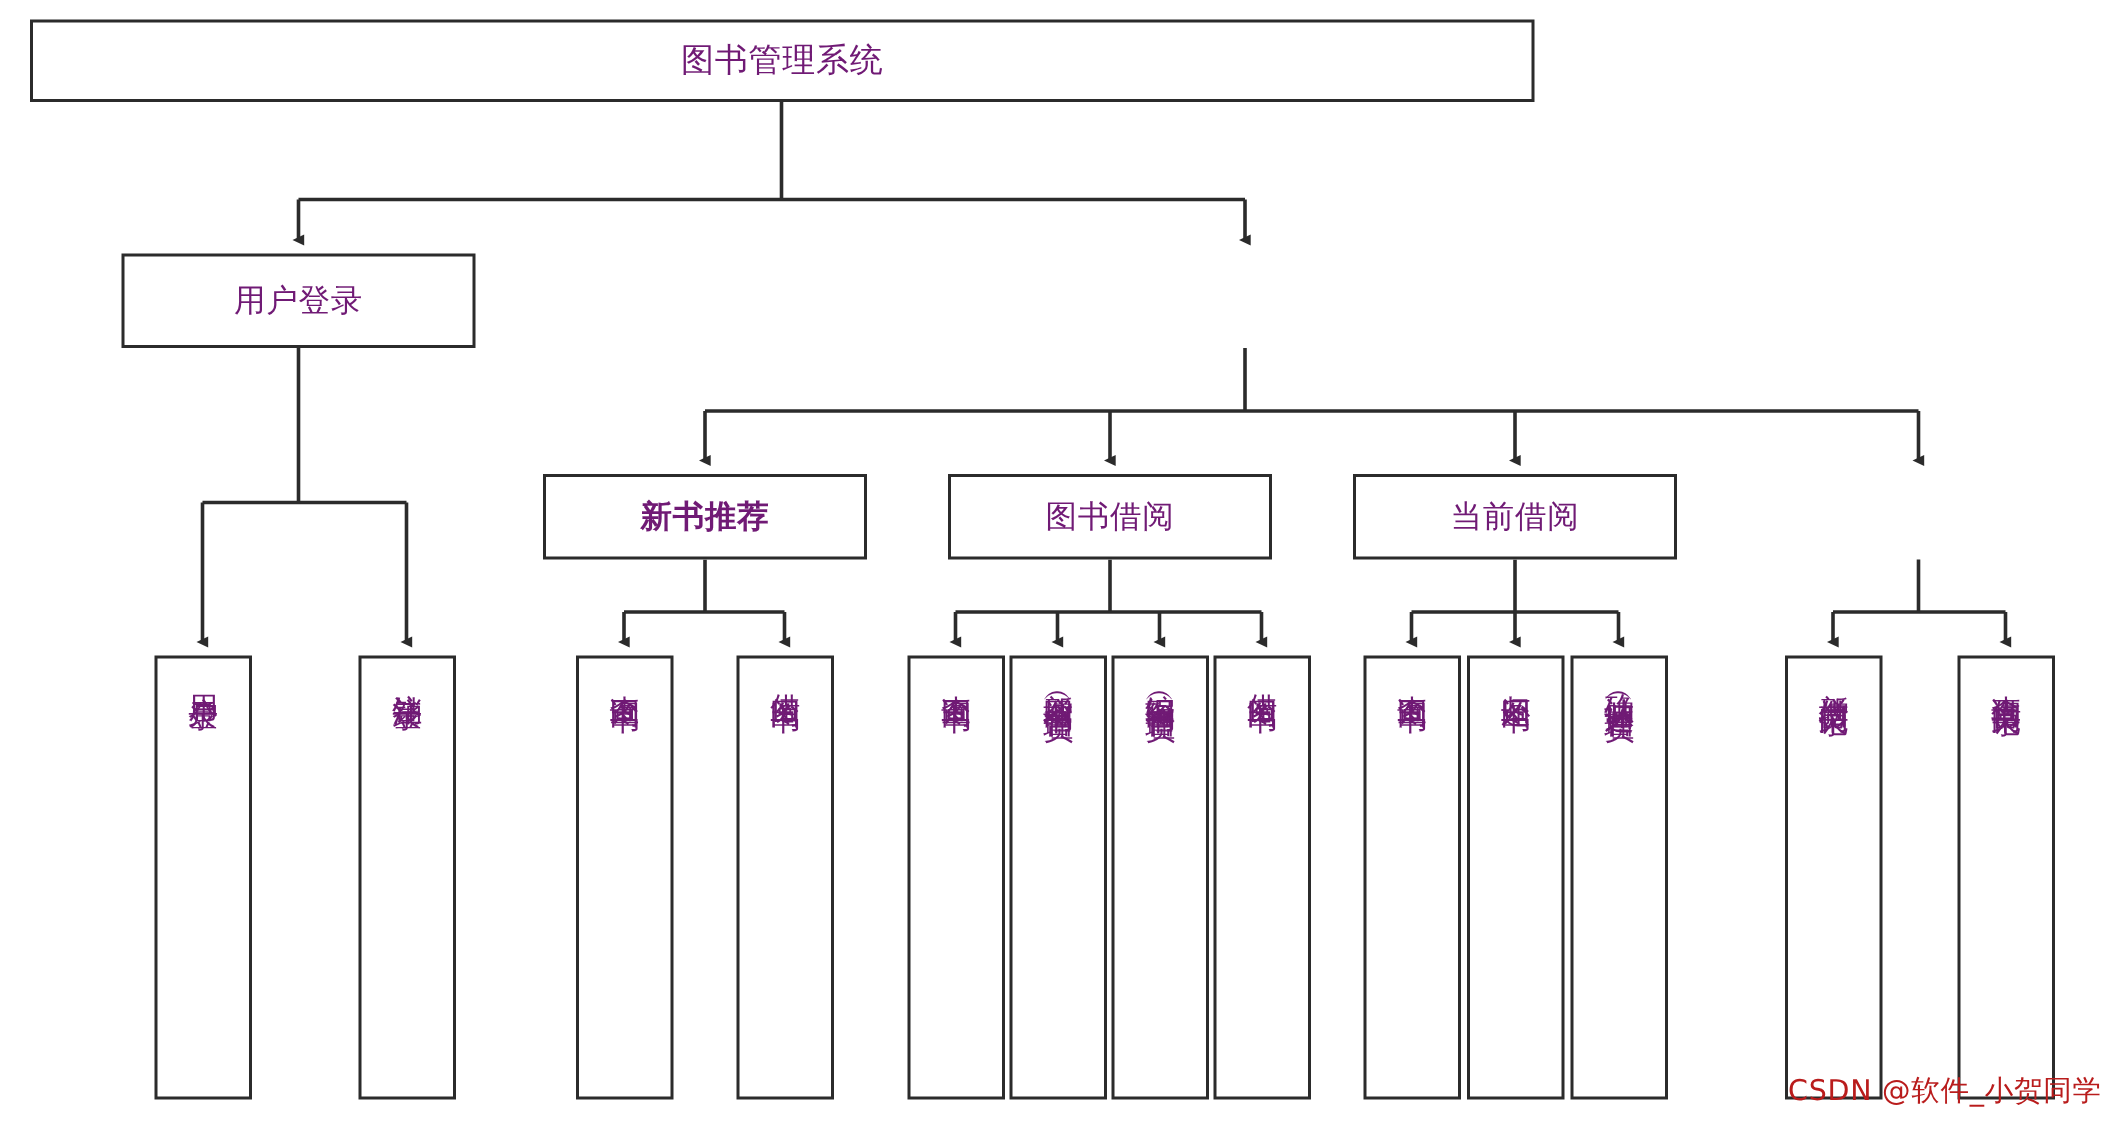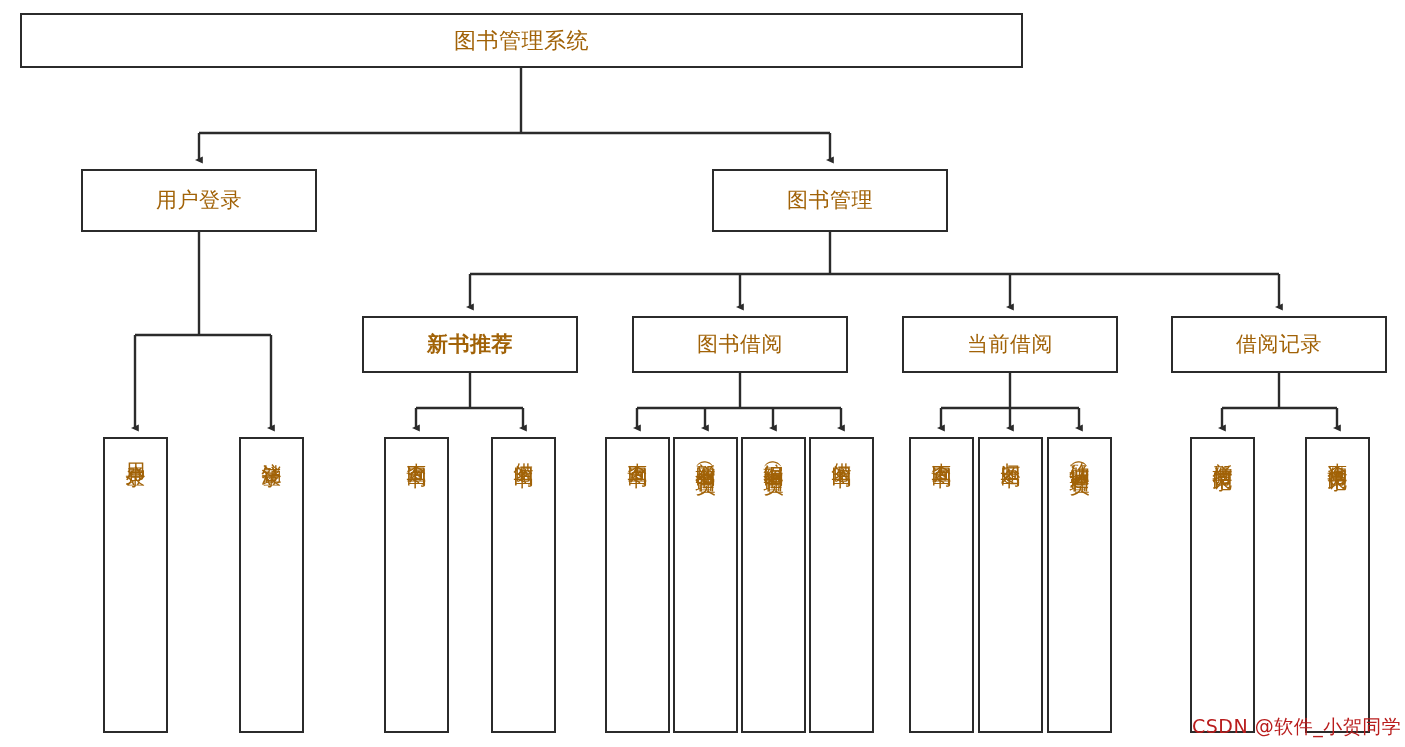--- a/index.html
+++ b/index.html
@@ -27,21 +27,21 @@
     pointer-events: none;
   }
   .node {
     position: absolute;
     box-sizing: border-box;
     background: #ffffff;
     border: 2px solid #2b2b2b;
     display: flex;
     align-items: center;
     justify-content: center;
-    color: #a16207;
+    color: #701a75;
   }
   .node .label {
     display: block;
     text-align: center;
     line-height: 1.18;
     letter-spacing: 0.5px;
   }
   
   .node.horiz .label {
     writing-mode: horizontal-tb;
@@ -129,39 +129,33 @@
   </svg>
 
   <div class="node horiz root" style="left:20px; top:13px; width:1003px; height:55px;">
     <span class="label">图书管理系统</span>
   </div>
 
   <div class="node horiz" style="left:81px; top:169px; width:236px; height:63px;">
     <span class="label">用户登录</span>
   </div>
 
-  <div class="node horiz" style="left:712px; top:169px; width:236px; height:63px;">
-    <span class="label">图书管理</span>
-  </div>
 
   <div class="node horiz" style="left:362px; top:316px; width:216px; height:57px;font-weight:bold;">
     <span class="label">新书推荐</span>
   </div>
 
   <div class="node horiz" style="left:902px; top:316px; width:216px; height:57px;">
     <span class="label">当前借阅</span>
   </div>
 
   <div class="node horiz" style="left:632px; top:316px; width:216px; height:57px;">
     <span class="label">图书借阅</span>
   </div>
 
-  <div class="node horiz" style="left:1171px; top:316px; width:216px; height:57px;">
-    <span class="label">借阅记录</span>
-  </div>
 
   <div class="node vert" style="left:103px; top:437px; width:65px; height:296px;">
     <span class="label">用户登录</span>
   </div>
 
   <div class="node vert" style="left:239px; top:437px; width:65px; height:296px;">
     <span class="label">注销登录</span>
   </div>
 
   <div class="node vert" style="left:384px; top:437px; width:65px; height:296px;">

